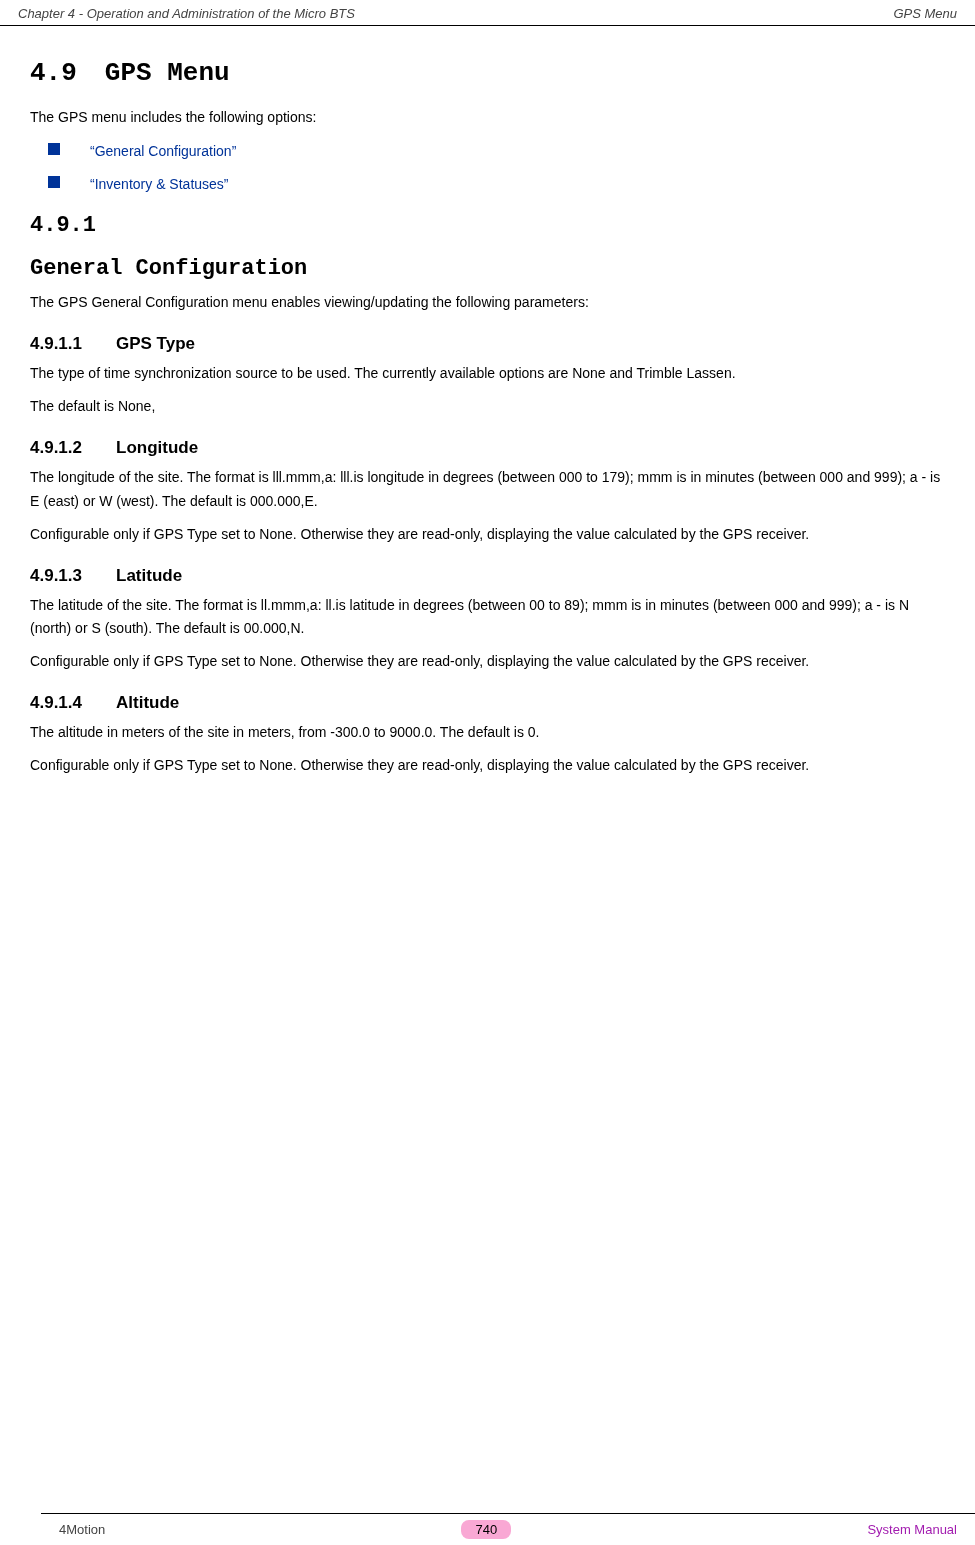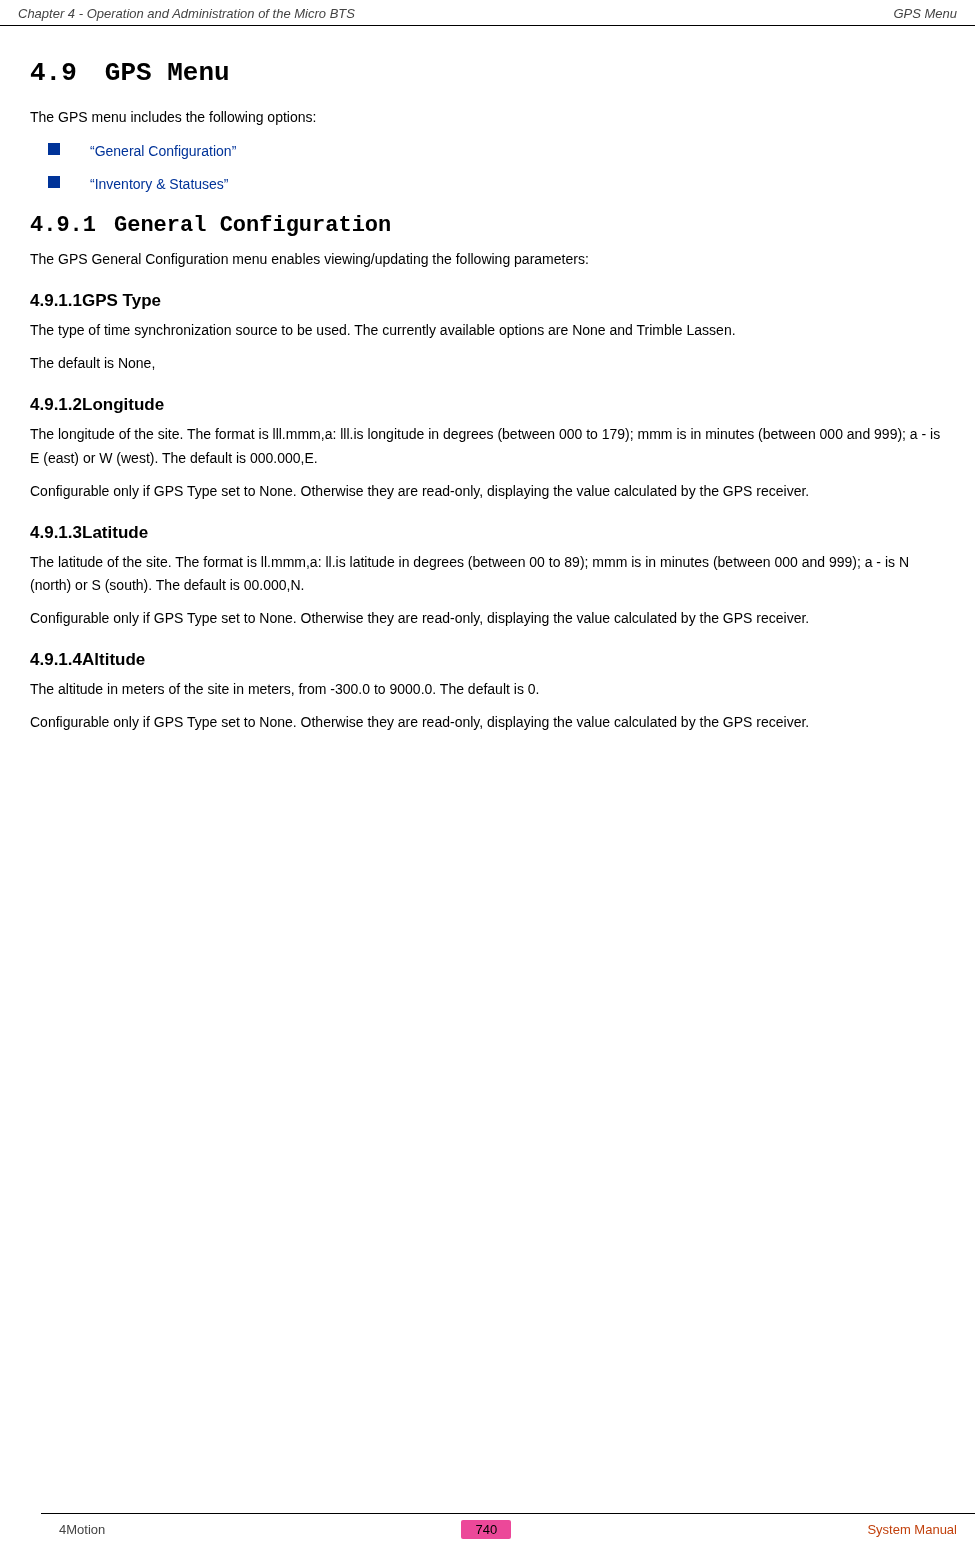--- a/index.html
+++ b/index.html
@@ -45,27 +45,27 @@
       background: #fff;
       margin-left: 41px;
     }
     .footer-left {
       font-size: 13px;
       color: #444;
     }
     .footer-center {
       font-size: 13px;
       color: #000;
-      background: #ec4899;
+      background: #f9a8d4;
       padding: 2px 14px;
-      border-radius: 2px;
+      border-radius: 8px;
     }
     .footer-right {
       font-size: 13px;
-      color: #c2410c;
+      color: #a21caf;
     }
 
     
     .main-content {
       padding: 10px 30px 80px 30px;
     }
 
     
     .section-heading-49 {
       display: flex;
@@ -122,40 +122,41 @@
       font-size: 14px;
     }
 
     
     .section-heading-491 {
       display: flex;
       align-items: baseline;
       gap: 18px;
       margin-top: 18px;
       margin-bottom: 10px;
+      flex-direction: column;
     }
     .section-num-491 {
       font-size: 22px;
       font-family: 'Courier New', monospace;
       font-weight: bold;
       color: #000;
       white-space: nowrap;
     }
     .section-title-491 {
       font-size: 22px;
       font-family: 'Courier New', monospace;
       font-weight: bold;
       color: #000;
     }
 
     
     .subsection-heading {
       display: flex;
       align-items: center;
-      gap: 0;
+      gap: 34px;
       margin-top: 20px;
       margin-bottom: 8px;
     }
     .subsection-num {
       font-size: 17px;
       font-weight: bold;
       color: #000;
       white-space: nowrap;
     }
     .subsection-title {

